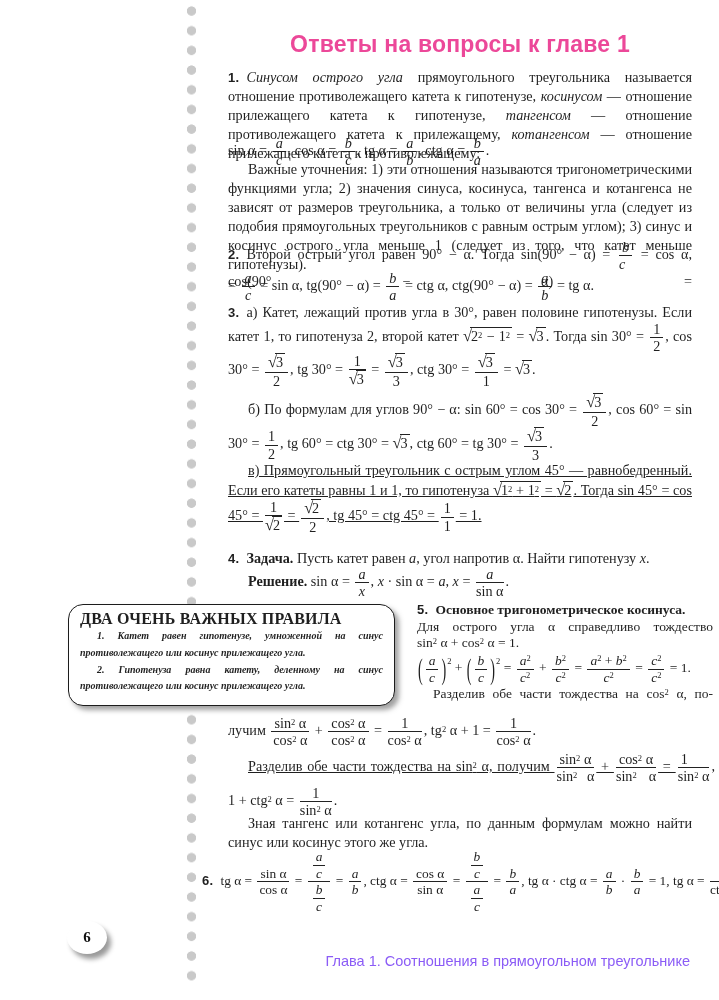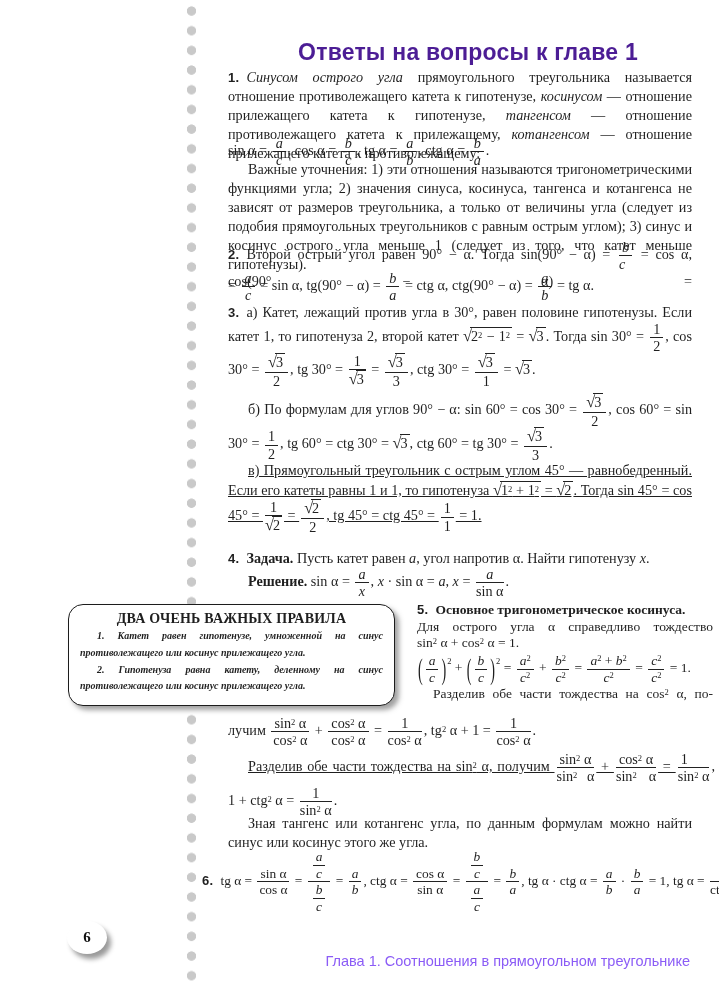--- a/index.html
+++ b/index.html
@@ -8,23 +8,23 @@
   
   .dots{position:absolute;left:186px;top:2px;width:11px;height:982px;z-index:1;
         background-image:radial-gradient(circle at 5.5px 9px,#c9c9c9 4.3px,rgba(201,201,201,0) 5px);
         background-size:11px 19.7px;background-repeat:repeat-y;}
   
   .blk{position:absolute;left:228px;width:464px;margin:0;z-index:2;
        font-size:14.2px;line-height:19px;text-align:justify;}
   .ind{text-indent:20px;}
   .jlast{text-align:justify;text-align-last:justify;}
   .left{text-align:left;text-align-last:auto;}
-  .title{position:absolute;left:228px;width:464px;top:30px;z-index:2;margin:8px;
+  .title{position:absolute;left:228px;width:464px;top:30px;z-index:2;margin:0;
          font-family:"Liberation Sans","DejaVu Sans",sans-serif;font-weight:700;
-         font-size:23px;line-height:28px;text-align:center;color:#4c1d95;letter-spacing:.2px;}
+         font-size:23px;line-height:28px;text-align:center;color:#ec4899;letter-spacing:.2px;}
   
   .i{font-style:italic;}
   .b{font-weight:700;}
   .bs{font-family:"Liberation Sans","DejaVu Sans",sans-serif;font-weight:700;
       font-size:13px;margin-right:7px;letter-spacing:.3px;}
   .sp{font-size:8.5px;position:relative;top:-0.85ex;line-height:0;}
   .frac{display:inline-block;vertical-align:middle;text-align:center;line-height:1.02;padding:0 2px;text-indent:0;}
   .frac>.num{display:block;border-bottom:1px solid #222;padding:0 3px 1px;}
   .frac>.den{display:block;padding-top:1px;}
   .sqrt{white-space:nowrap;}
@@ -45,21 +45,21 @@
   #b-item4sol{top:567px;}
   #b-luchim{top:716px;}
   #b-razdeliv1{top:752px;width:487px;text-decoration:underline;}
   #b-razdeliv2{top:786px;}
   #b-znaya{top:814px;}
   #b-item6{top:850px;left:202px;width:517px;white-space:nowrap;font-size:13.4px;}
   
   .rulebox{position:absolute;left:68px;top:604px;width:327px;z-index:3;box-sizing:border-box;
            background:#fff;border:1.6px solid #1c1c1c;border-radius:15px;
            box-shadow:4px 4px 5px rgba(70,70,70,.5);padding:5px 11px 10px;}
-  .btitle{text-align:center;font-weight:700;font-size:14px;line-height:18px;letter-spacing:.2px;}
+  .btitle{text-align:left;font-weight:700;font-size:16px;line-height:18px;letter-spacing:.2px;}
   .brule{font-style:italic;font-weight:700;font-size:10px;line-height:16.8px;
          text-align:justify;text-indent:17px;margin:0;}
   
   .sec5{position:absolute;left:417px;top:602px;width:296px;z-index:2;
         font-size:13.5px;line-height:16.6px;}
   .sec5 p{margin:0;text-align:justify;}
   .sec5 .ind{text-indent:16px;}
   .sec5 .formula{margin:2px 0;text-align:left;}
   
   .footer{position:absolute;top:953px;right:29px;z-index:2;

